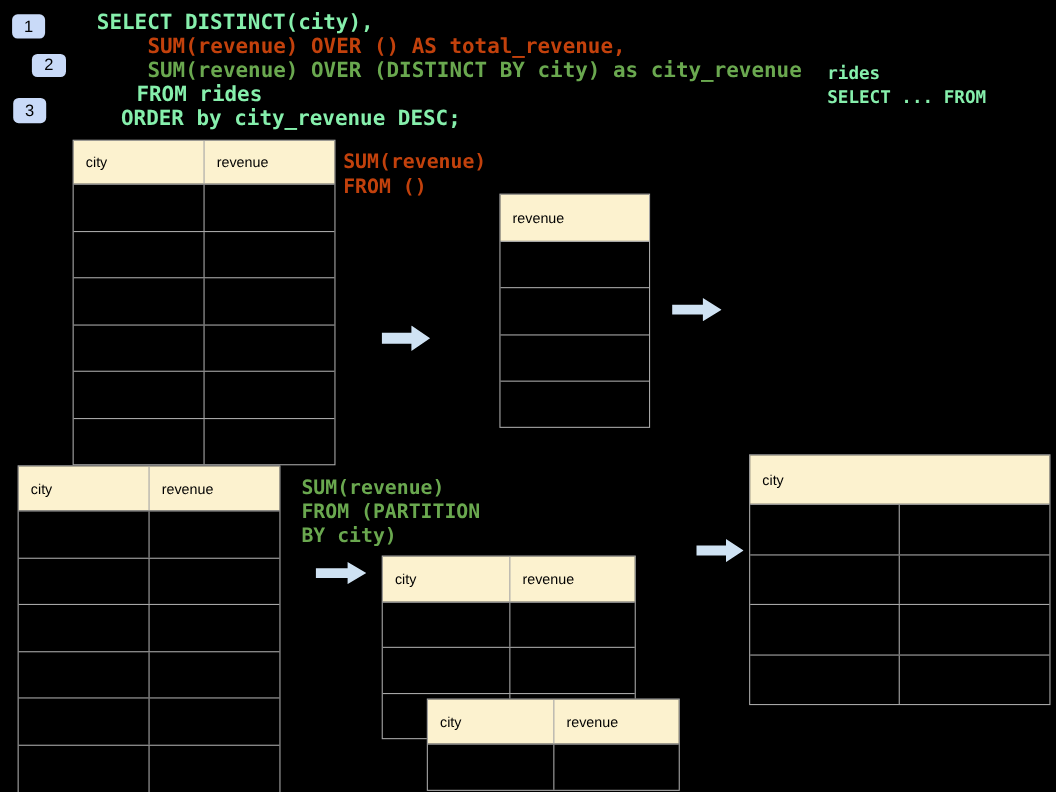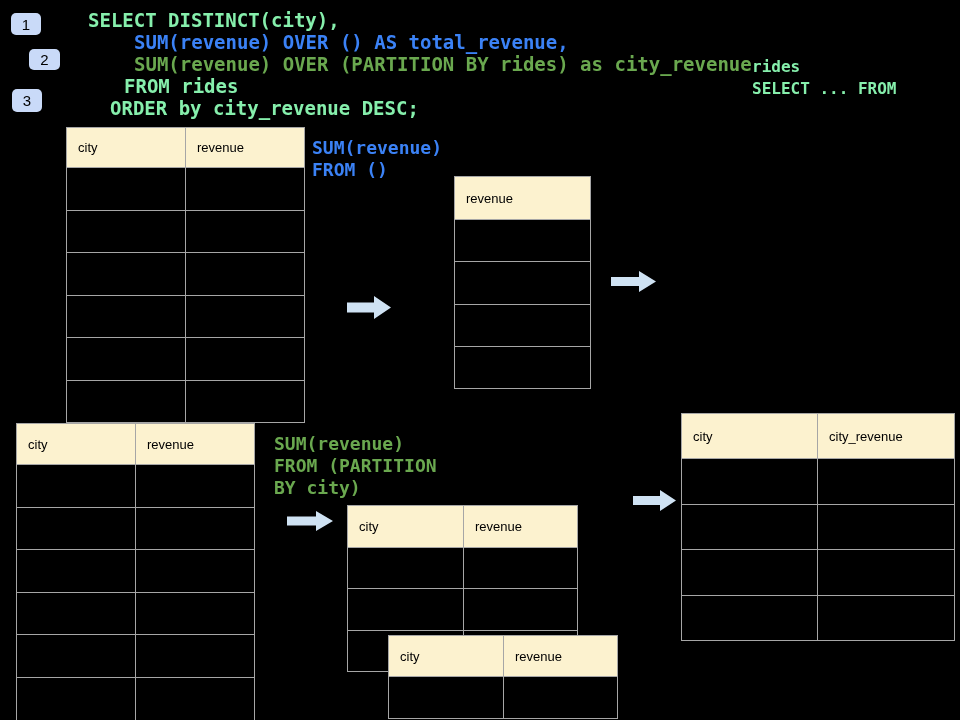--- a/index.html
+++ b/index.html
@@ -13,21 +13,21 @@
     position:absolute;
     font-family:"DejaVu Sans Mono", monospace;
     font-weight:bold;
     white-space:pre;
     line-height:22px;
   }
   .sz19{font-size:19px;}
   .sz18{font-size:18px;}
   .sz16{font-size:16px;}
   .purple{color:#86efac;}
-  .red{color:#3b82f6;}
+  .red{color:#c2410c;}
   .green{color:#6aa84f;}
   
   .badge{
     position:absolute;
     background:#c9daf8;
     border-radius:5px;
     color:#000;
     font-size:15px;
     display:flex;align-items:center;justify-content:center;
   }
@@ -58,21 +58,21 @@
 </style>
 </head>
 <body>
 
 <div class="badge" style="left:11px;top:13px;width:30px;height:22px;">1</div>
 <div class="badge" style="left:29px;top:49px;width:31px;height:21px;">2</div>
 <div class="badge" style="left:12px;top:89px;width:30px;height:23px;">3</div>
 
 <div class="code sz19 purple" style="left:88px;top:9px;">SELECT DISTINCT(city),</div>
 <div class="code sz19 red" style="left:134px;top:31px;">SUM(revenue) OVER () AS total_revenue,</div>
-<div class="code sz19 green" style="left:134px;top:53px;">SUM(revenue) OVER (PARTITION BY rides) as city_revenue</div>
+<div class="code sz19 green" style="left:134px;top:53px;">SUM(revenue) OVER (DISTINCT BY city) as city_revenue</div>
 <div class="code sz19 purple" style="left:124px;top:75px;">FROM rides</div>
 <div class="code sz19 purple" style="left:110px;top:97px;">ORDER by city_revenue DESC;</div>
 
 <div class="code sz16 purple" style="left:752px;top:34px;margin-top:44px;">SELECT ... FROM</div>
 <div class="code sz16 purple" style="left:752px;top:56px;">rides</div>
 
 <div class="code sz18 red" style="left:312px;top:137px;">SUM(revenue)</div>
 <div class="code sz18 red" style="left:312px;top:159px;">FROM ()</div>
 
 <div class="code sz18 green" style="left:274px;top:433px;">SUM(revenue)</div>
@@ -185,21 +185,20 @@
     </div>
     <div class="trow">
       <div class="td"></div>
       <div class="td"></div>
     </div>
   </div>
 
 <div class="tbl" style="left:681px;top:413px;width:274px;--cols:136px 1fr;--hh:44px;--rh:44.5px;">
     <div class="thead">
       <div class="th">city</div>
-      <div class="th">city_revenue</div>
     </div>
     <div class="trow">
       <div class="td"></div>
       <div class="td"></div>
     </div>
     <div class="trow">
       <div class="td"></div>
       <div class="td"></div>
     </div>
     <div class="trow">

